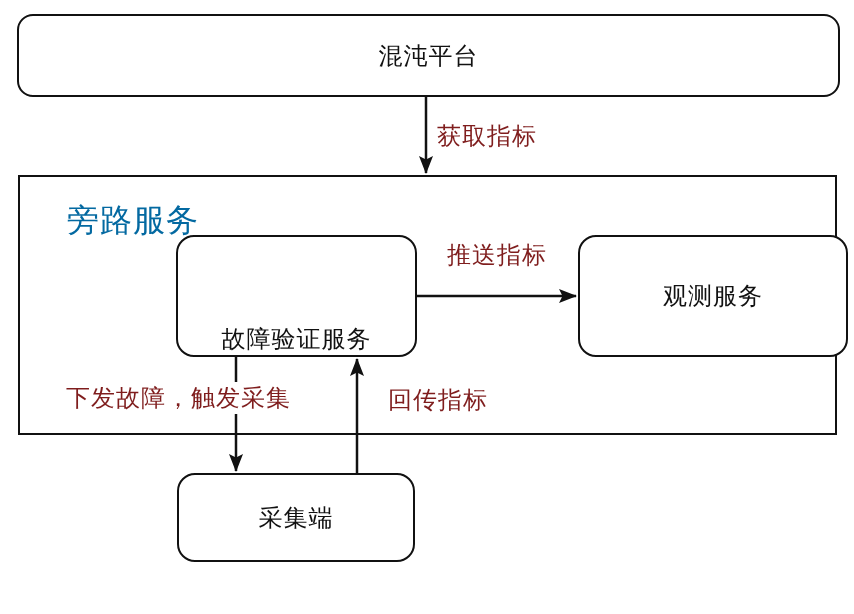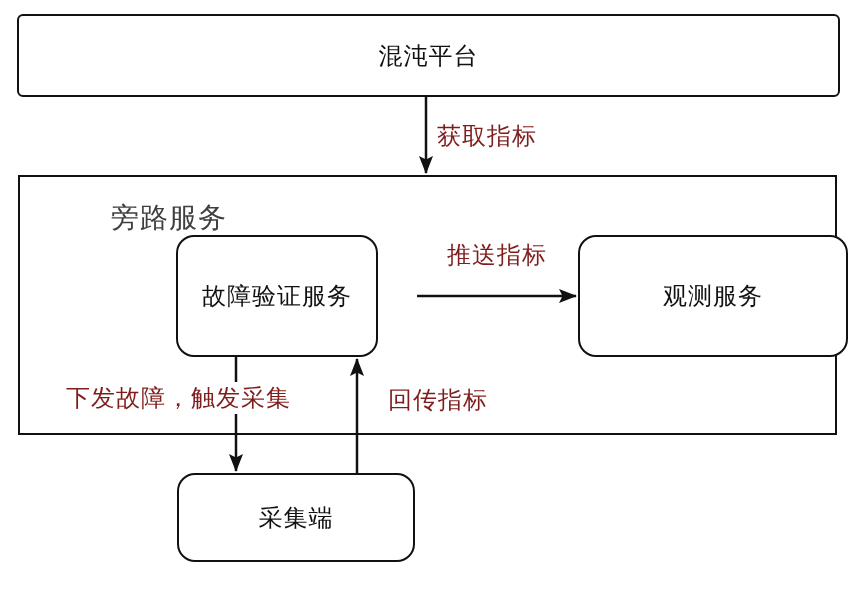--- a/index.html
+++ b/index.html
@@ -30,35 +30,34 @@
     position: absolute;
     background: #ffffff;
     border: 2.5px solid #111111;
     box-sizing: border-box;
     display: flex;
     align-items: center;
     justify-content: center;
     font-size: 24px;
     letter-spacing: 1px;
   }
-  .rounded-lg { border-radius: 6px; }
+  .rounded-lg { border-radius: 16px; }
   .rounded-md { border-radius: 18px; }
   .node-chaos    { left: 17px;  top: 14px;  width: 823px; height: 83px;  }
   .group-bypass  { left: 18px;  top: 175px; width: 819px; height: 260px; border-radius: 0; background: transparent; }
-  .node-fault    { left: 176px; top: 235px; width: 202px; height: 122px; }
+  .node-fault    { left: 176px; top: 235px; width: 241px; height: 122px; align-items: flex-end; }
   .node-observe  { left: 578px; top: 235px; width: 270px; height: 122px; }
   .node-collect  { left: 177px; top: 473px; width: 238px; height: 89px; }
   .group-label {
     position: absolute;
     left: 67px;
     top: 199px;
-    font-size: 28px;
+    font-size: 32px;
     letter-spacing: 1px;
-    color: #404040;
-    margin-left: 44px;
+    color: #0369a1;
   }
   .edge-label {
     position: absolute;
     font-size: 24px;
     letter-spacing: 1px;
     color: #7f1d1d;
     white-space: nowrap;
     background: #ffffff;
   }
   .label-fetch    { left: 437px; top: 120px; }

